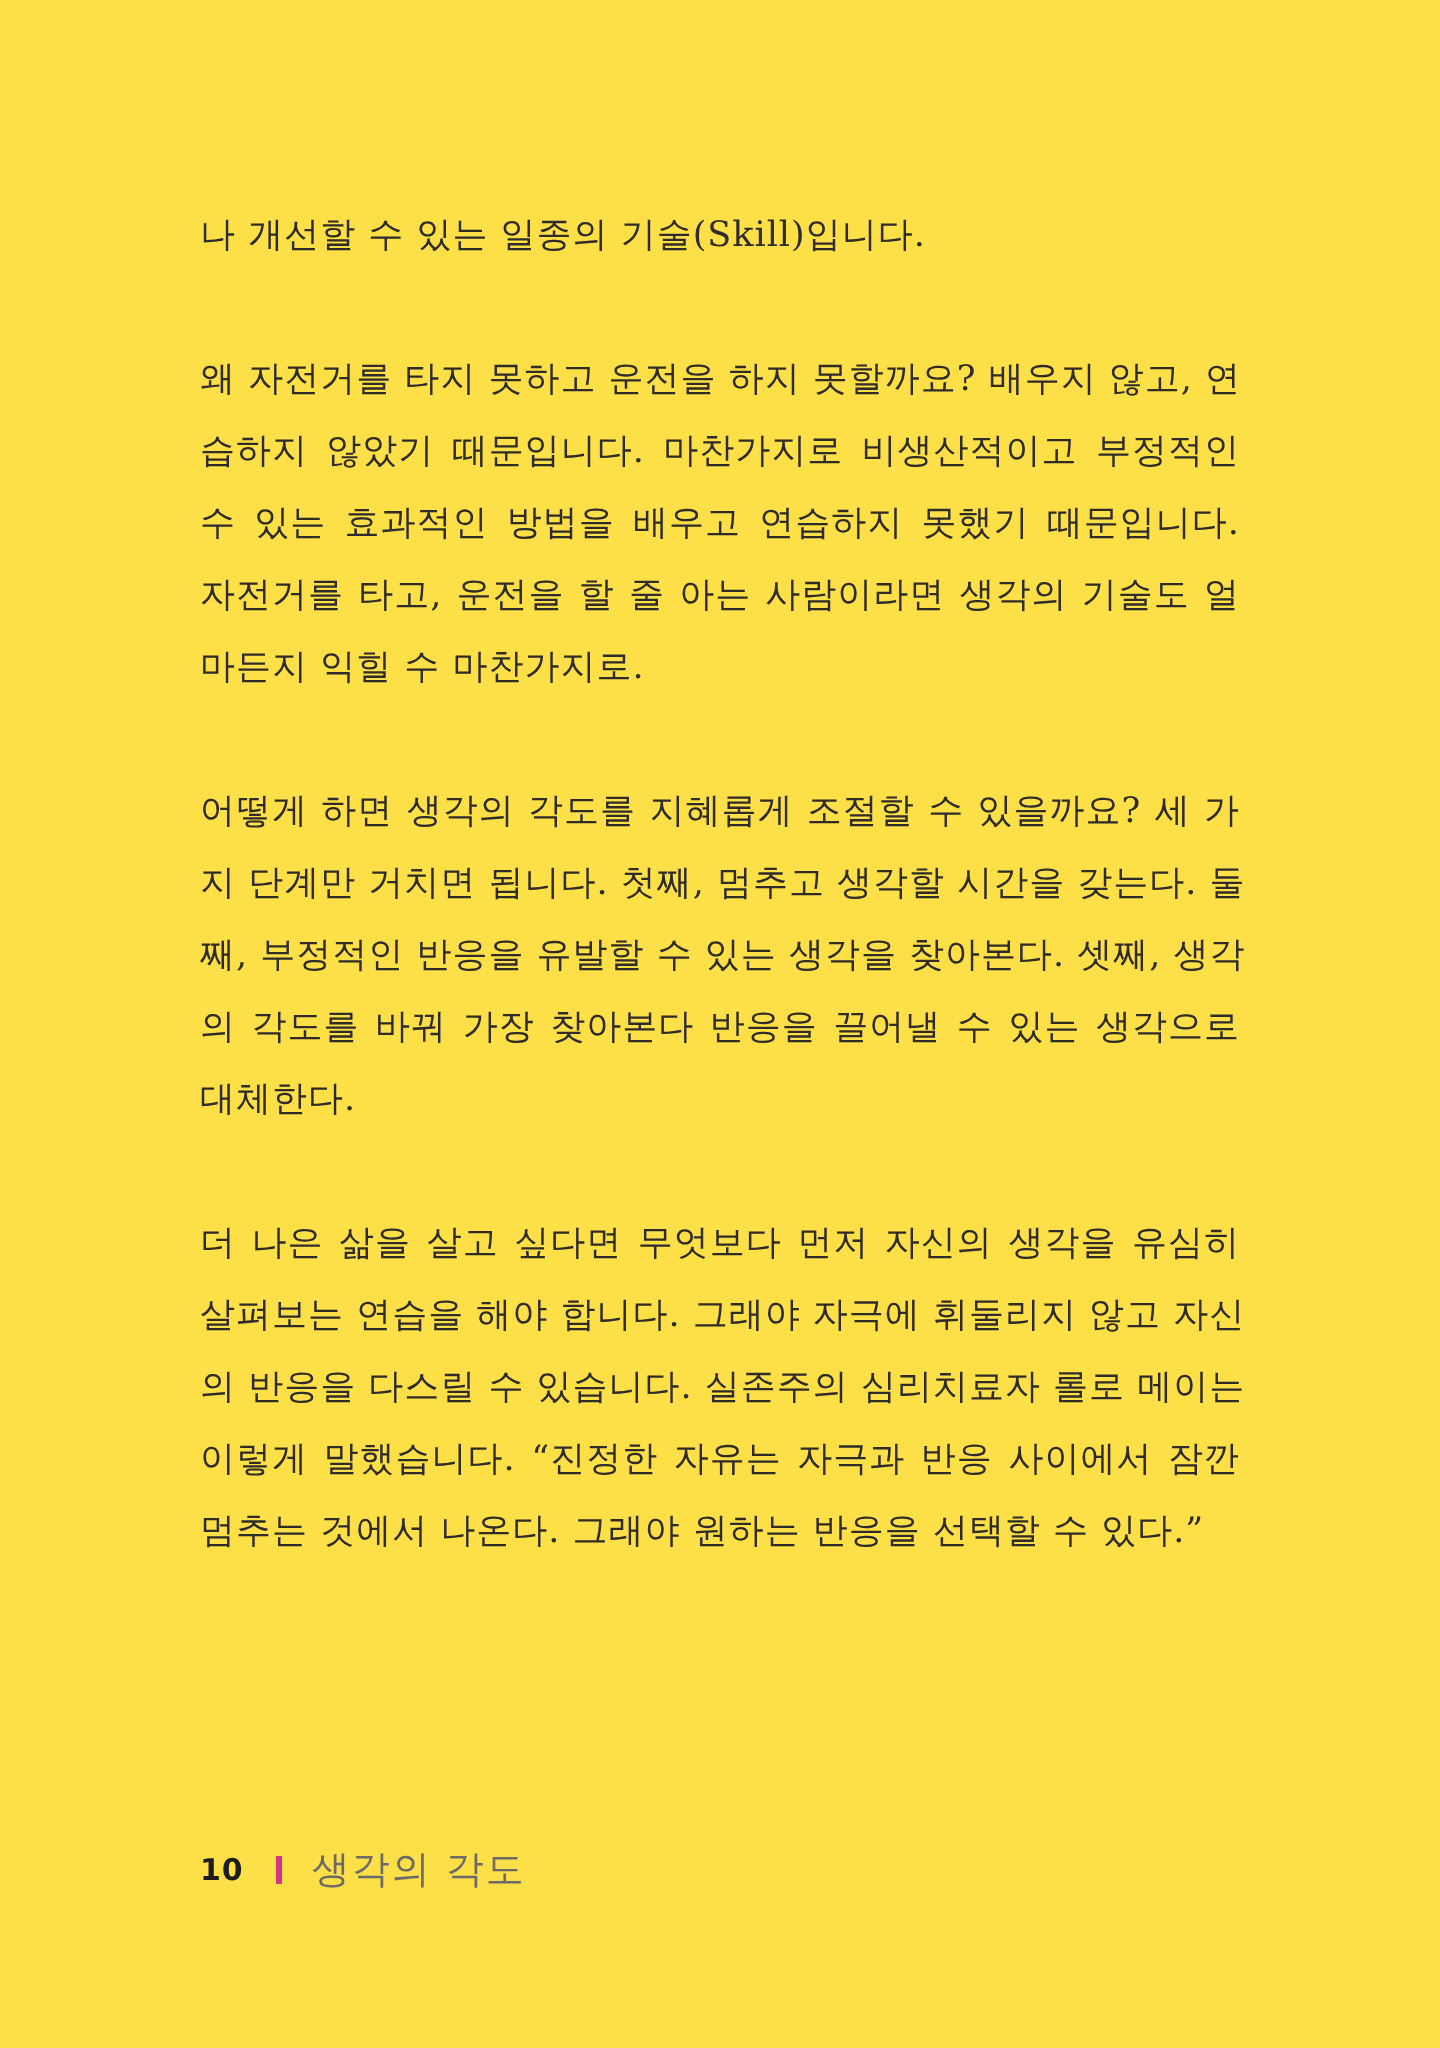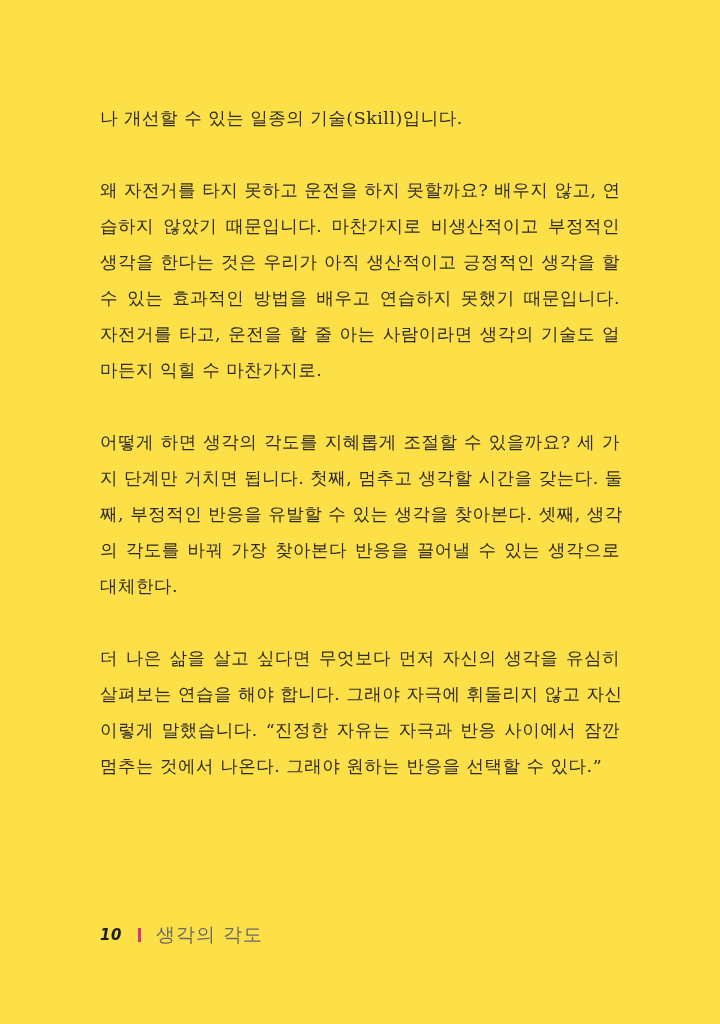--- a/index.html
+++ b/index.html
@@ -47,21 +47,20 @@
     display: flex;
     align-items: center;
     height: 20px;
   }
   .page-num {
     font-family: "DejaVu Sans", "Liberation Sans", sans-serif;
     font-weight: bold;
     font-size: 15px;
     color: #1c1c1c;
     letter-spacing: 0.5px;
-    font-style: italic;
   }
   .footer-divider {
     display: inline-block;
     width: 3px;
     height: 14px;
     margin: 0 15px 0 16px;
     background: #d63384; 
   }
   .book-title {
     font-family: "DejaVu Serif", "Liberation Serif", serif;
@@ -75,35 +74,35 @@
 
 <div class="page" style="background: #fde047;">
 
   <div class="body-text" style="color: rgb(46, 43, 41);">
       <div class="paragraph">
         <div class="line last">나 개선할 수 있는 일종의 기술(Skill)입니다.</div>
       </div>
       <div class="paragraph">
         <div class="line">왜 자전거를 타지 못하고 운전을 하지 못할까요? 배우지 않고, 연</div>
         <div class="line">습하지 않았기 때문입니다. 마찬가지로 비생산적이고 부정적인</div>
-        <div class="line">생각을 한다는 것은 우리가 아직 생산적이고 긍정적인 생각을 할</div>
         <div class="line">수 있는 효과적인 방법을 배우고 연습하지 못했기 때문입니다.</div>
         <div class="line">자전거를 타고, 운전을 할 줄 아는 사람이라면 생각의 기술도 얼</div>
         <div class="line last">마든지 익힐 수 마찬가지로.</div>
       </div>
       <div class="paragraph">
         <div class="line">어떻게 하면 생각의 각도를 지혜롭게 조절할 수 있을까요? 세 가</div>
         <div class="line">지 단계만 거치면 됩니다. 첫째, 멈추고 생각할 시간을 갖는다. 둘</div>
         <div class="line">째, 부정적인 반응을 유발할 수 있는 생각을 찾아본다. 셋째, 생각</div>
         <div class="line">의 각도를 바꿔 가장 찾아본다 반응을 끌어낼 수 있는 생각으로</div>
         <div class="line last">대체한다.</div>
       </div>
       <div class="paragraph">
         <div class="line">더 나은 삶을 살고 싶다면 무엇보다 먼저 자신의 생각을 유심히</div>
         <div class="line">살펴보는 연습을 해야 합니다. 그래야 자극에 휘둘리지 않고 자신</div>
+        <div class="line">의 반응을 다스릴 수 있습니다. 실존주의 심리치료자 롤로 메이는</div>
         <div class="line">이렇게 말했습니다. “진정한 자유는 자극과 반응 사이에서 잠깐</div>
         <div class="line last">멈추는 것에서 나온다. 그래야 원하는 반응을 선택할 수 있다.”</div>
       </div>
     </div>
 
   <div class="footer">
     <span class="page-num">10</span>
     <span class="footer-divider" style="background: rgb(214, 51, 132);"></span>
     <span class="book-title">생각의 각도</span>
   </div>

